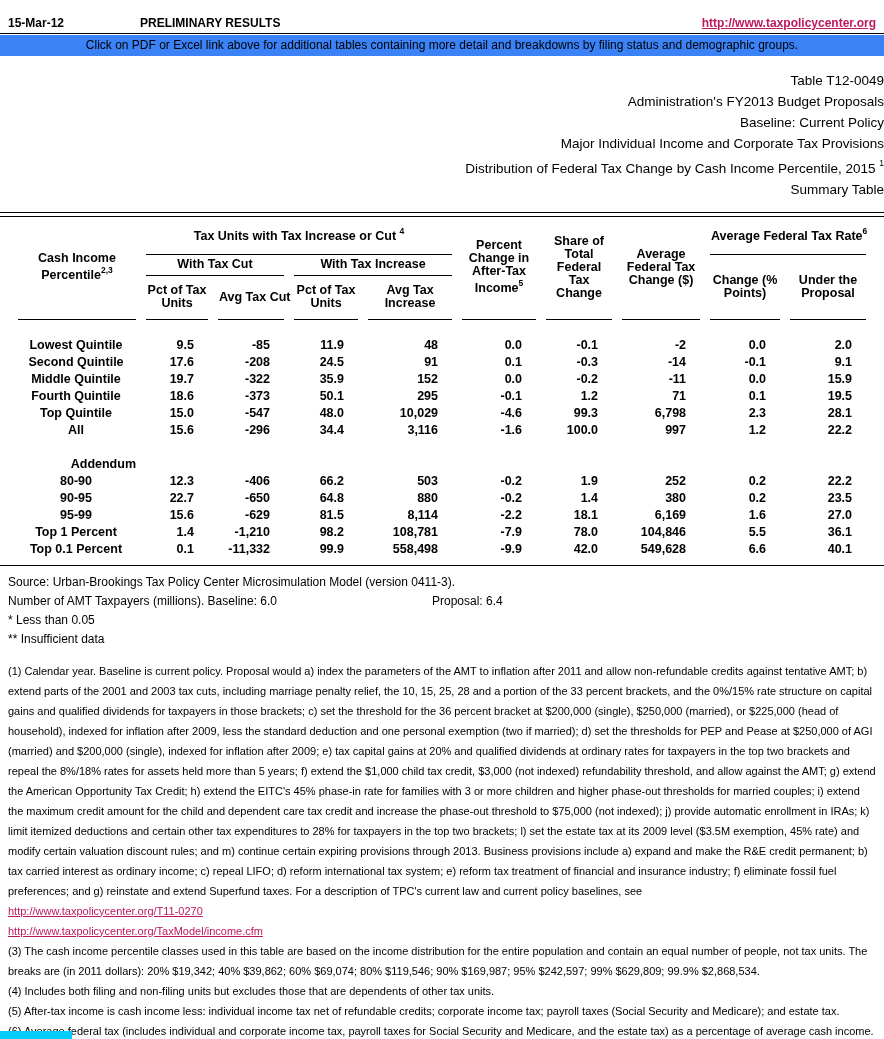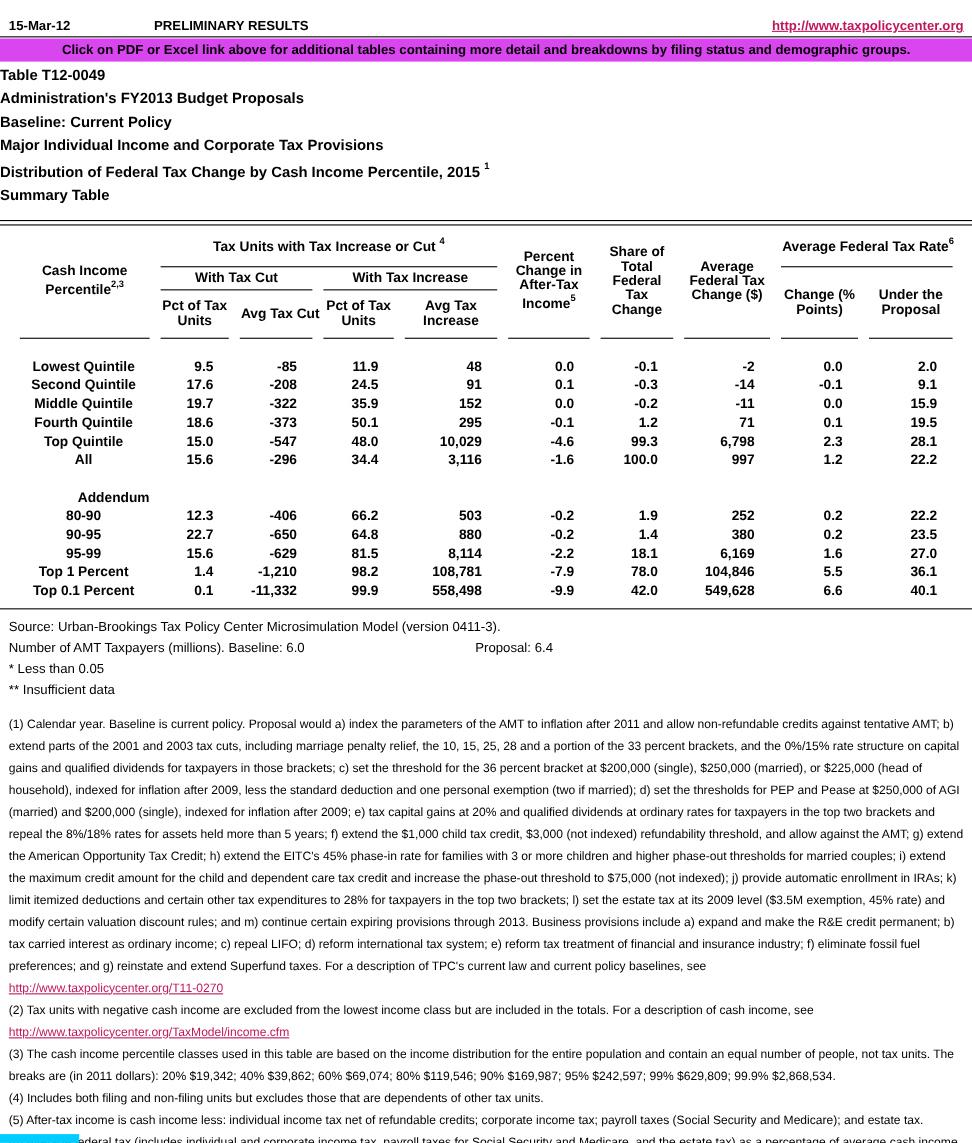--- a/index.html
+++ b/index.html
@@ -9,24 +9,24 @@
     font-family:"Liberation Sans",sans-serif;
   }
   
   .topbar{display:flex;align-items:baseline;padding:16px 8px 3px;border-bottom:1px solid #000;
           font-size:12px;font-weight:bold}
   .topbar .date{width:132px}
   .topbar .prelim{flex:1}
   a{color:#be185d;text-decoration:underline;cursor:pointer}
   .toplink{font-weight:bold;font-size:12px}
   
-  .banner{margin-top:1px;background:#d946ef;color:#000;font-weight:bold;font-size:12px;
+  .banner{margin-top:1px;background:#3b82f6;color:#000;font-weight:normal;font-size:12px;
           text-align:center;padding:3px 0 4px}
   
-  .titleblock{margin-top:2px;text-align:left;font-weight:bold;font-size:13.5px;line-height:21px}
+  .titleblock{margin-top:14px;text-align:right;font-weight:normal;font-size:13.5px;line-height:21px}
   sup{font-size:8.5px;position:relative;top:-1px}
   
   .rule-double{margin-top:12px;height:3px;border-top:1px solid #000;border-bottom:1px solid #000}
   .rule{height:1px;background:#000;margin-top:7px}
   
   table.summary{width:868px;margin:0 8px;border-collapse:separate;border-spacing:10px 0;
                 table-layout:fixed;font-size:12.5px;font-weight:bold}
   col.c1{width:118px}col.c2{width:62px}col.c3{width:66px}col.c4{width:64px}col.c5{width:84px}
   col.c6{width:74px}col.c7{width:66px}col.c8{width:78px}col.c9{width:70px}col.c10{width:76px}
   th{font-weight:bold;text-align:center;vertical-align:middle;padding:0 1px;line-height:13px;font-size:12.5px}
@@ -259,21 +259,20 @@
   <div class="nline amt">
     <span>Number of AMT Taxpayers (millions).  Baseline: 6.0</span>
     <span class="amt-prop">Proposal: 6.4</span>
   </div>
   <div class="nline">* Less than 0.05</div>
   <div class="nline">** Insufficient data</div>
 
   <div class="fnblock">
     <div>(1) Calendar year. Baseline is current policy. Proposal would a) index the parameters of the AMT to inflation after 2011 and allow non-refundable credits against tentative AMT; b) extend parts of the 2001 and 2003 tax cuts, including marriage penalty relief, the 10, 15, 25, 28 and a portion of the 33 percent brackets, and the 0%/15% rate structure on capital gains and qualified dividends for taxpayers in those brackets; c) set the threshold for the 36 percent bracket at $200,000 (single), $250,000 (married), or $225,000 (head of household), indexed for inflation after 2009, less the standard deduction and one personal exemption (two if married); d) set the thresholds for PEP and Pease at $250,000 of AGI (married) and $200,000 (single), indexed for inflation after 2009; e) tax capital gains at 20% and qualified dividends at ordinary rates for taxpayers in the top two brackets and repeal the 8%/18% rates for assets held more than 5 years; f) extend the $1,000 child tax credit, $3,000 (not indexed) refundability threshold, and allow against the AMT; g) extend the American Opportunity Tax Credit; h) extend the EITC's 45% phase-in rate for families with 3 or more children and higher phase-out thresholds for married couples; i) extend the maximum credit amount for the child and dependent care tax credit and increase the phase-out threshold to $75,000 (not indexed); j) provide automatic enrollment in IRAs; k) limit itemized deductions and certain other tax expenditures to 28% for taxpayers in the top two brackets; l) set the estate tax at its 2009 level ($3.5M exemption, 45% rate) and modify certain valuation discount rules; and m) continue certain expiring provisions through 2013. Business provisions include a) expand and make the R&amp;E credit permanent; b) tax carried interest as ordinary income; c) repeal LIFO; d) reform international tax system; e) reform tax treatment of financial and insurance industry; f) eliminate fossil fuel preferences; and g) reinstate and extend Superfund taxes. For a description of TPC's current law and current policy baselines, see</div>
     <a class="note-link">http://www.taxpolicycenter.org/T11-0270</a>
-    <div>(2) Tax units with negative cash income are excluded from the lowest income class but are included in the totals. For a description of cash income, see</div>
     <a class="note-link">http://www.taxpolicycenter.org/TaxModel/income.cfm</a>
     <div>(3) The cash income percentile classes used in this table are based on the income distribution for the entire population and contain an equal number of people, not tax units. The breaks are (in 2011 dollars): 20% $19,342; 40% $39,862; 60% $69,074; 80% $119,546; 90% $169,987; 95% $242,597; 99% $629,809; 99.9% $2,868,534.</div>
     <div>(4) Includes both filing and non-filing units but excludes those that are dependents of other tax units.</div>
     <div>(5) After-tax income is cash income less: individual income tax net of refundable credits; corporate income tax; payroll taxes (Social Security and Medicare); and estate tax.</div>
     <div>(6) Average federal tax (includes individual and corporate income tax, payroll taxes for Social Security and Medicare, and the estate tax) as a percentage of average cash income.</div>
   </div>
 </div>
 
 <div class="corner-marker"></div>
 

